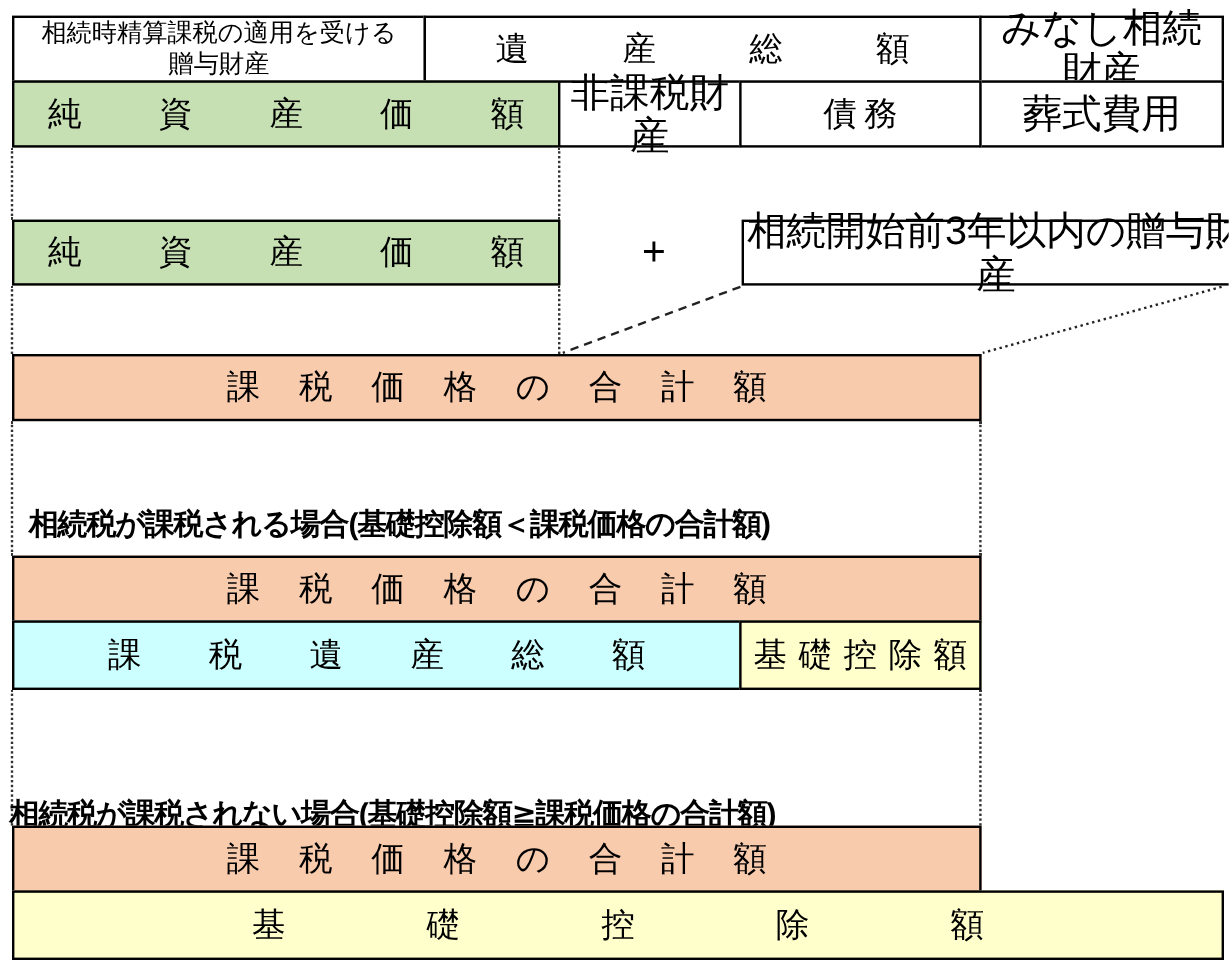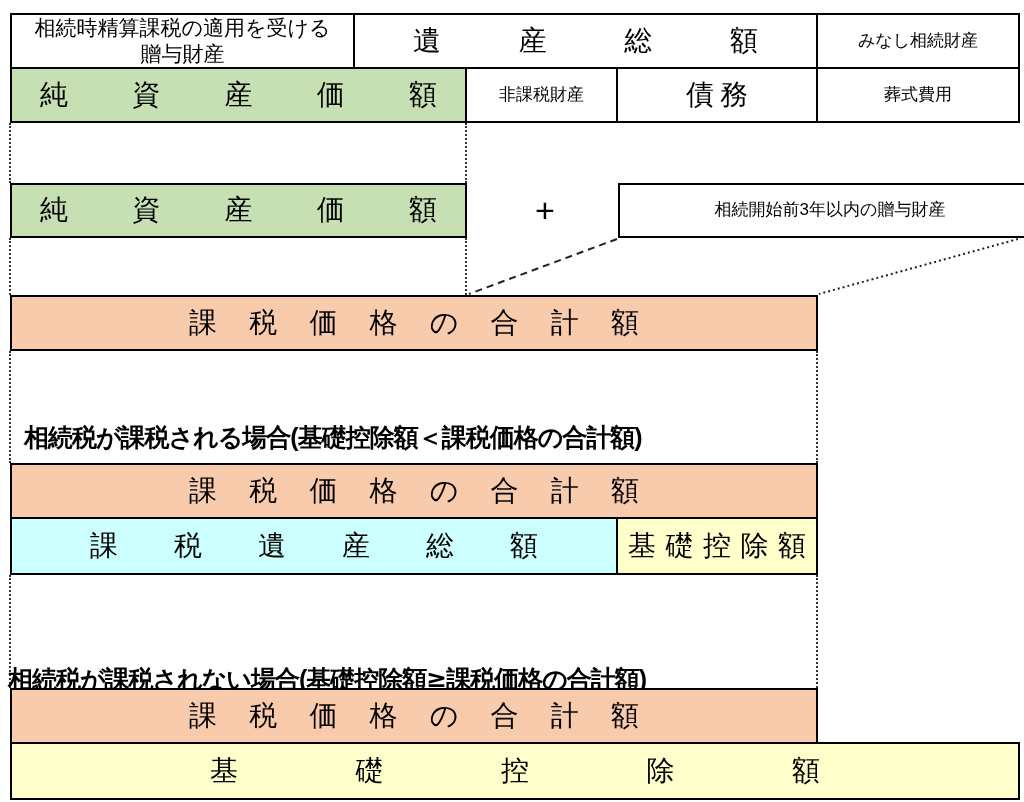--- a/index.html
+++ b/index.html
@@ -54,21 +54,21 @@
   .vdot{
     position:absolute;
     width:0;
     border-left:2px dotted #333;
   }
   .overlay{
     position:absolute;left:0;top:0;width:1024px;height:802px;
     pointer-events:none;
   }
   .ls6{letter-spacing:6px;text-indent:6px;}
-  .fs27{font-size:17px;}
+  .fs27{font-size:33px;}
 </style>
 </head>
 <body>
 
 <div class="canvas">
 
   <svg class="overlay" width="1024" height="802" viewBox="0 0 1024 802">
     <line x1="617" y1="239" x2="469" y2="294" stroke="#222" stroke-width="2" stroke-dasharray="7,5"></line>
     <line x1="1018" y1="239" x2="819" y2="294" stroke="#222" stroke-width="2" stroke-dasharray="2,3"></line>
   </svg>

